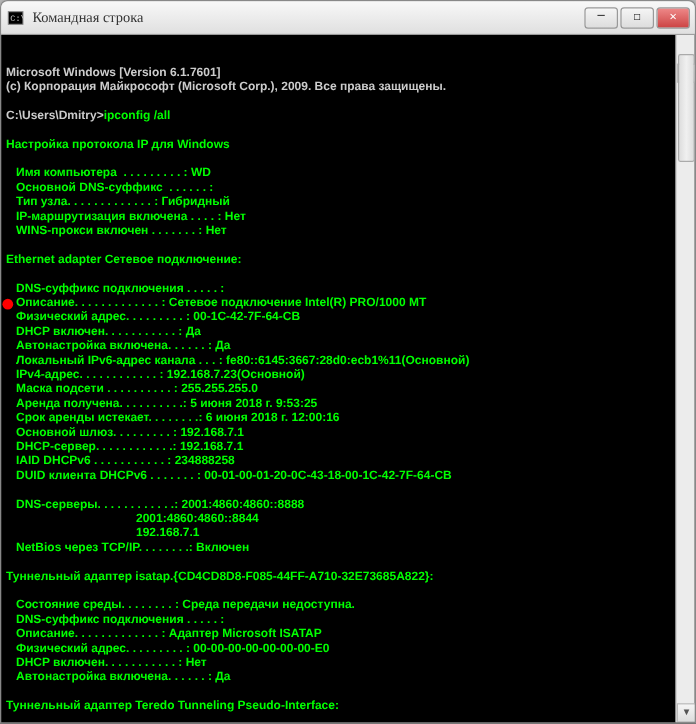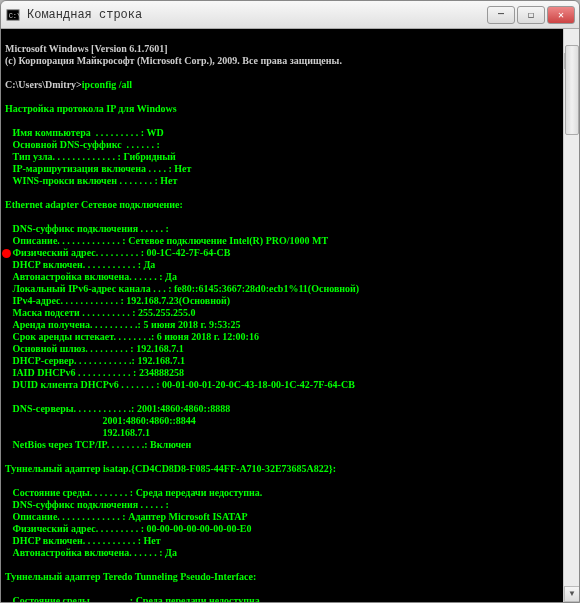--- a/index.html
+++ b/index.html
@@ -34,21 +34,21 @@
       height: 16px;
       margin-right: 6px;
       display: flex;
       align-items: center;
       justify-content: center;
       font-size: 11px;
     }
     .titlebar-icon svg { width: 14px; height: 14px; }
     .titlebar-text {
       flex: 1;
-      font-family: Liberation Mono, monospace;
+      font-family: Liberation Serif, serif;
       font-size: 12px;
       color: #333;
     }
     .win-controls {
       display: flex;
       gap: 2px;
     }
     .win-btn {
       width: 28px;
       height: 18px;
@@ -64,25 +64,25 @@
     .win-btn.close {
       background: linear-gradient(to bottom, #e88, #c44);
       color: #fff;
     }
     .terminal {
       flex: 1;
       background: #000;
       color: #00ff00;
       font-size: 10px;
       line-height: 12px;
-      padding: 2px 4px;
+      padding: 14px 4px;
       overflow: hidden;
       white-space: pre;
       font-weight: bold;
-      font-family: Liberation Serif, serif;
+      font-family: Liberation Sans, sans-serif;
       position: relative;
     }
     .t-white { color: #ccc; }
     .marker {
       position: absolute;
       width: 9px;
       height: 9px;
       background: #ff0000;
       border-radius: 50%;
       left: 1px;

